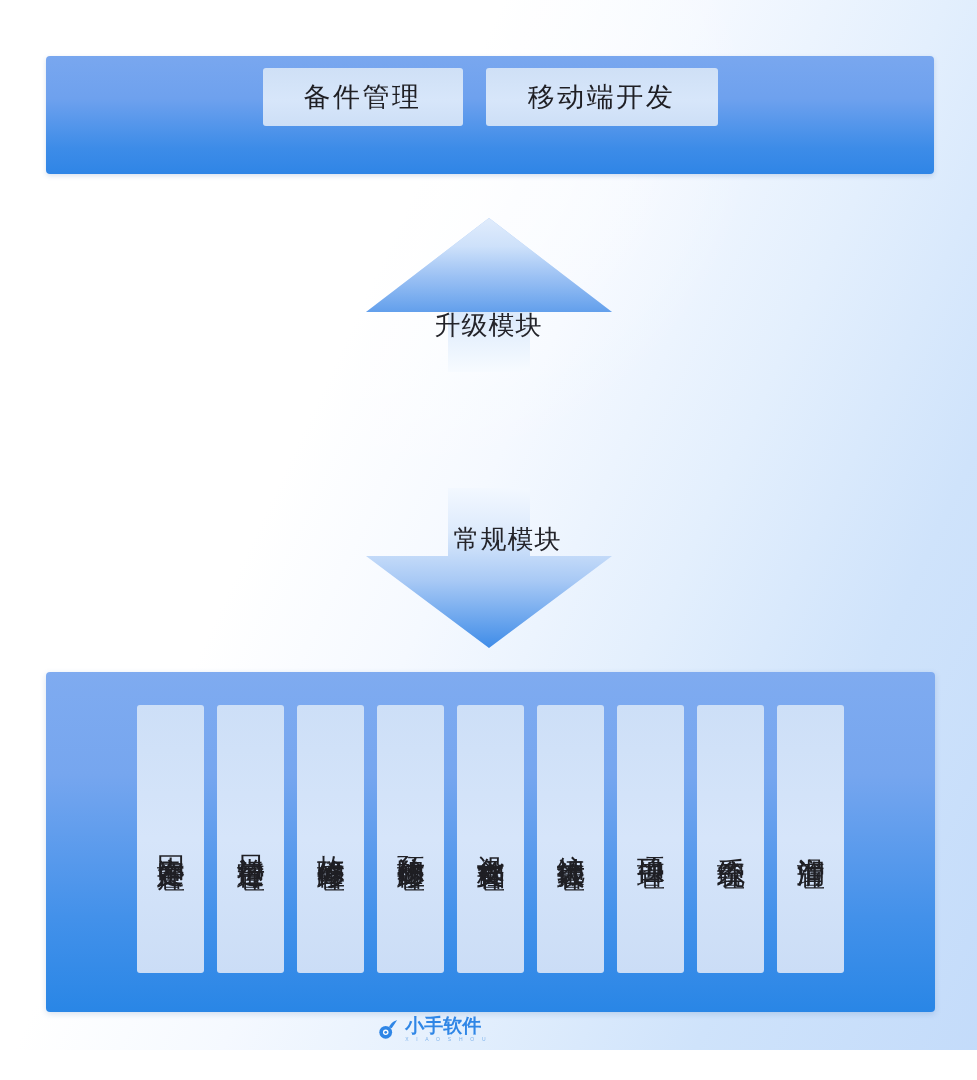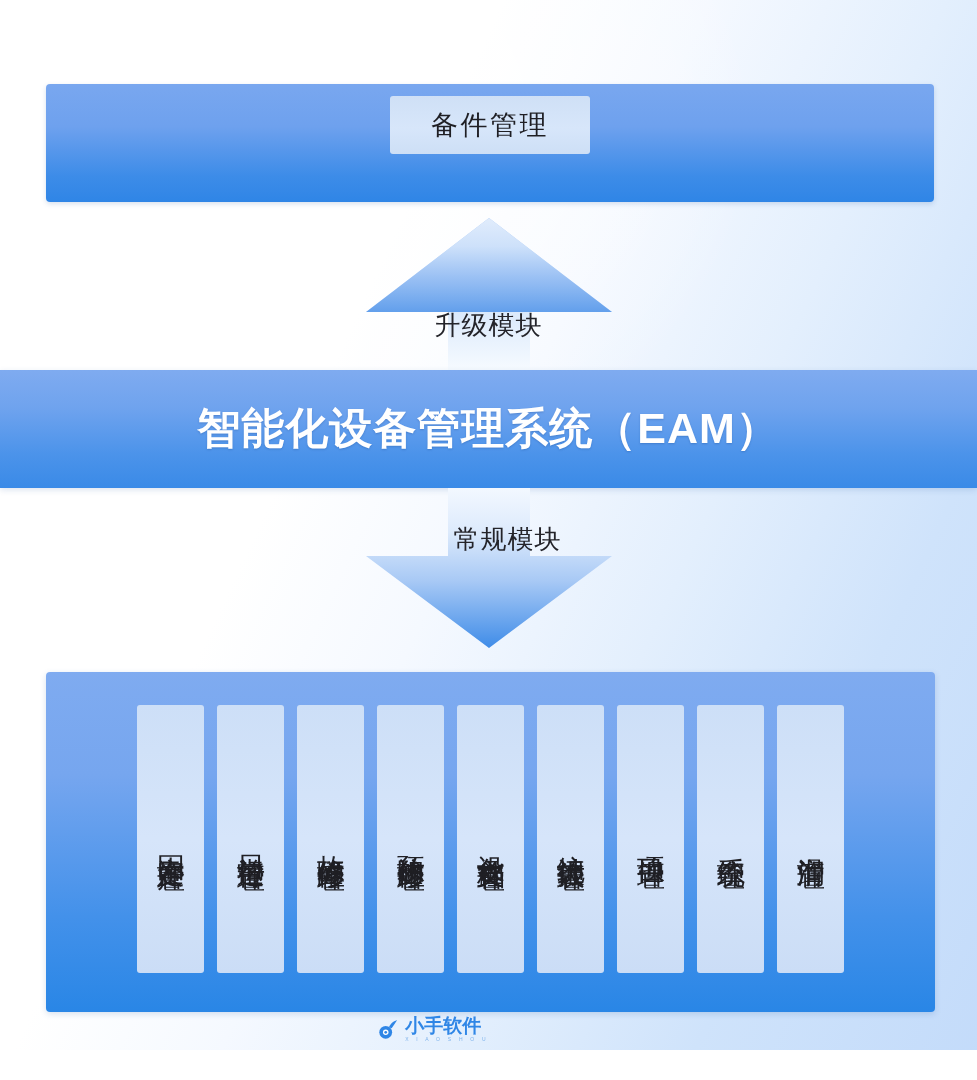--- a/index.html
+++ b/index.html
@@ -43,21 +43,21 @@
     left: 0; bottom: 0;
     width: 977px; height: 30px;
     background: #ffffff;
     pointer-events: none;
   }
 
   
   .top-banner {
     position: absolute;
     left: 46px;
-    top: 84px;
+    top: 56px;
     width: 888px;
     height: 118px;
     border-radius: 4px;
     background: linear-gradient(180deg, #79a7ef 0%, #6ea1ee 36%, #3d8ce8 78%, #2f85e6 100%);
     box-shadow: 0 2px 5px rgba(40,90,160,0.18);
     display: flex;
     align-items: center;
     justify-content: center;
     gap: 23px;
     padding-bottom: 36px;
@@ -194,20 +194,23 @@
   }
 </style>
 </head>
 <body>
 
 <div id="stage">
 
   <div class="top-banner">
     <div class="top-chip c0">
       <span>备件管理</span>
+    </div>
+    <div class="top-chip c2">
+      <span>移动端开发</span>
     </div>
   </div>
 
   <div class="arrow-wrap arrow-up-wrap">
     <svg class="arrow-svg" width="250" height="160" viewBox="0 0 250 160">
       <defs>
         <linearGradient id="gradUp" x1="0" y1="0" x2="0" y2="1">
           <stop offset="0%" stop-color="#eff5fe"></stop>
           <stop offset="30%" stop-color="#d4e5fb"></stop>
           <stop offset="62%" stop-color="#95bdf3"></stop>
@@ -218,23 +221,20 @@
           <stop offset="55%" stop-color="#cfe2fa"></stop>
           <stop offset="100%" stop-color="#8fb9f2"></stop>
         </linearGradient>
       </defs>
       <polygon points="125,6 248,100 166,100 166,160 84,160 84,100 2,100" fill="url(#gradUpRev)"></polygon>
       <polygon points="125,6 248,100 166,100 166,100 84,100 84,100 2,100" fill="url(#gradUp)" opacity="0.85"></polygon>
     </svg>
   </div>
   <div class="arrow-label label-up">升级模块</div>
 
-  <div class="eam-bar">
-    <div class="eam-title">智能化设备管理系统（EAM）</div>
-  </div>
 
   <div class="arrow-wrap arrow-down-wrap">
     <svg class="arrow-svg" width="250" height="162" viewBox="0 0 250 162">
       <defs>
         <linearGradient id="gradDown" x1="0" y1="0" x2="0" y2="1">
           <stop offset="0%" stop-color="#f3f8ff"></stop>
           <stop offset="28%" stop-color="#dceafc"></stop>
           <stop offset="58%" stop-color="#a8c9f5"></stop>
           <stop offset="100%" stop-color="#3f8ce8"></stop>
         </linearGradient>

